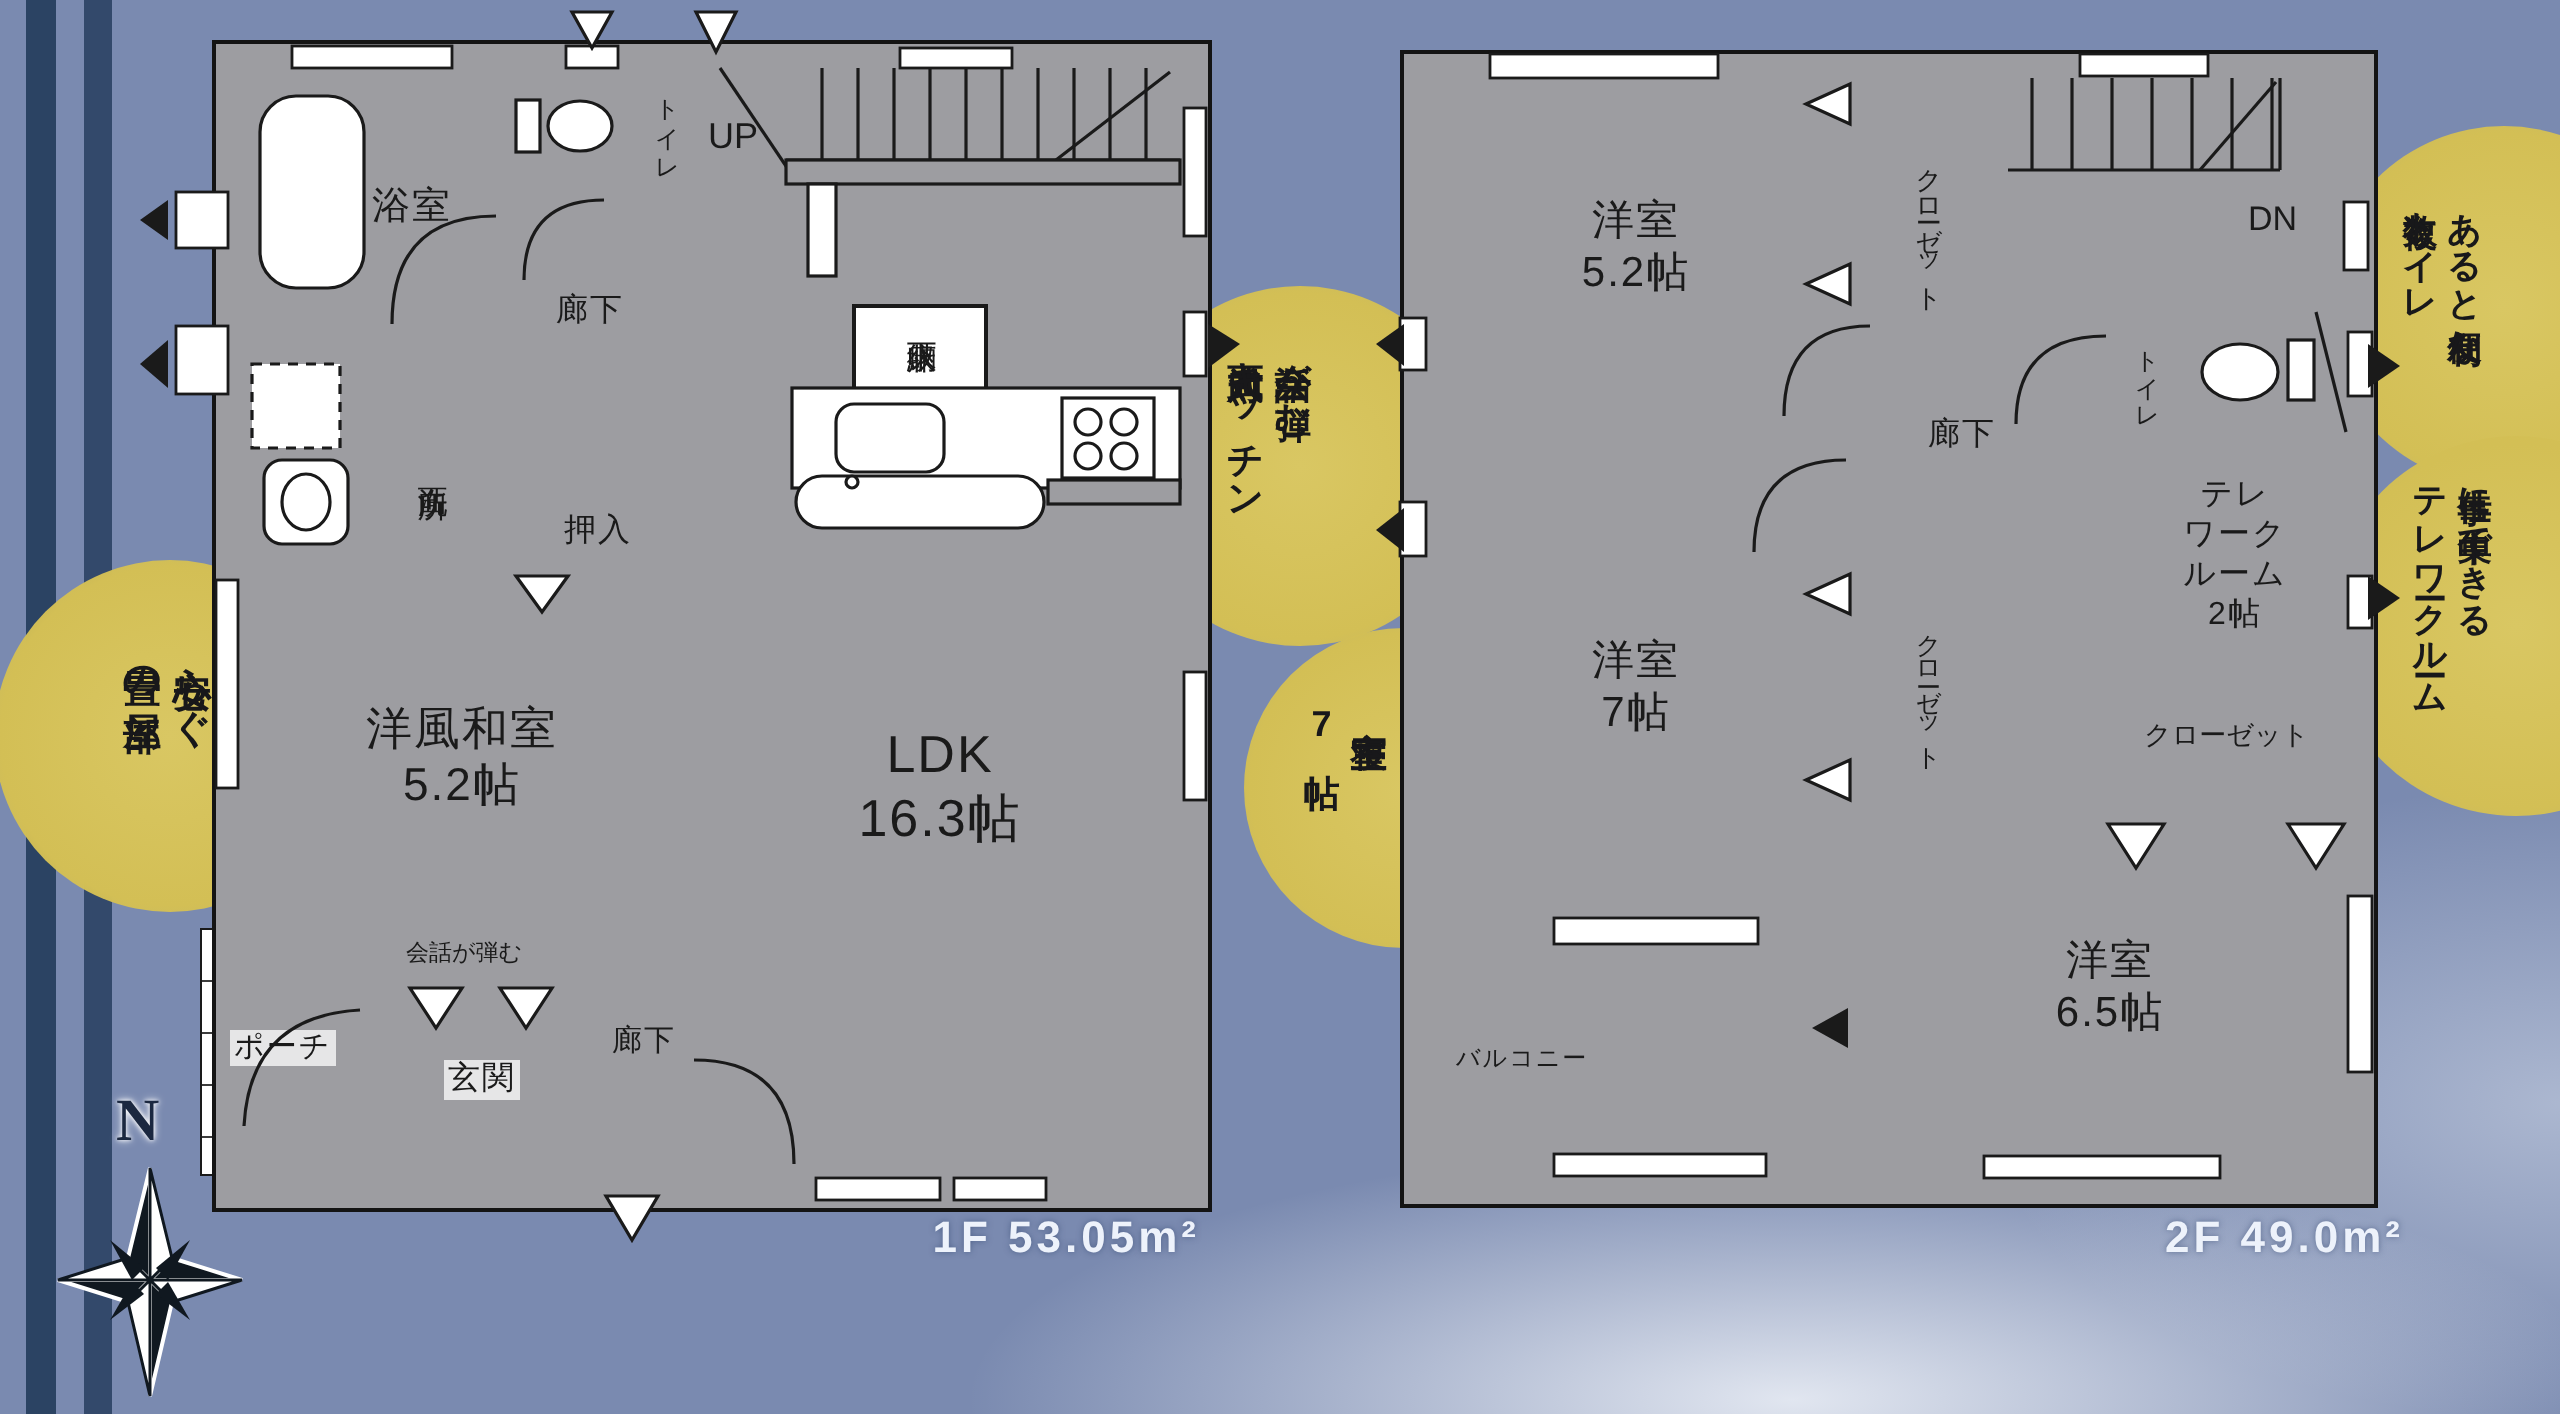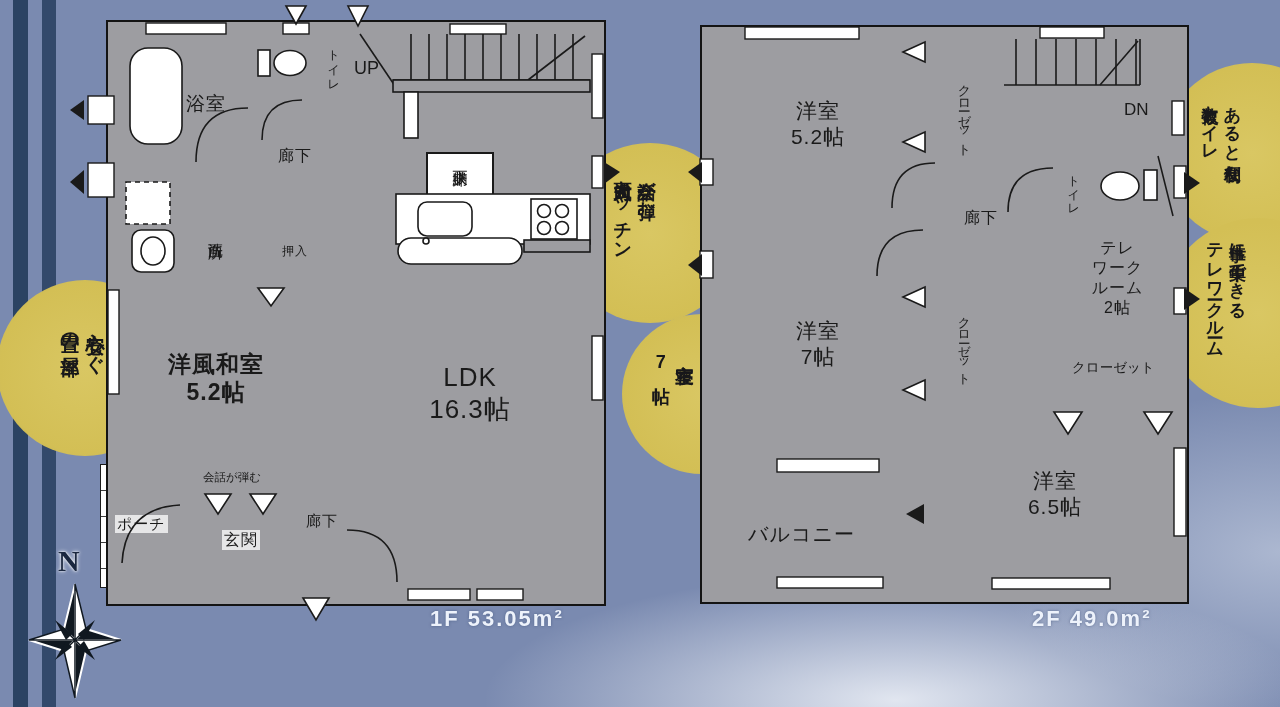--- a/index.html
+++ b/index.html
@@ -41,21 +41,21 @@
   .tile30{background:
       repeating-linear-gradient(to right, transparent 0 29px, #3c3c3c 29px 30px),
       repeating-linear-gradient(to bottom, transparent 0 29px, #3c3c3c 29px 30px),#fff;}
   .ring{box-shadow:0 0 0 7px var(--wall), 0 0 0 9px #141414;}
 
   .lbl{position:absolute;color:var(--line);text-align:center;line-height:1.22;
        letter-spacing:1px;white-space:nowrap;z-index:3;font-weight:500;}
   .vtext{writing-mode:vertical-rl;text-orientation:upright;letter-spacing:1px;}
 
   .area-label{position:absolute;z-index:3;color:var(--area_text);font-size:22px;
-      font-weight:bold;letter-spacing:2px;
+      font-weight:bold;letter-spacing:2px;text-align:right;
       text-shadow:0 0 3px rgba(46,66,105,.55);}
 
   
   .callout{position:absolute;border-radius:50%;z-index:1;
       background:radial-gradient(circle, #d9c763 0%, var(--circle) 68%,
                  rgba(211,191,85,.85) 84%, rgba(211,191,85,0) 100%);}
   .callout-text{position:absolute;z-index:1;writing-mode:vertical-rl;
       text-orientation:upright;color:#18181a;font-weight:600;line-height:1.32;}
   .callout-text span{display:block;}
 
@@ -108,25 +108,25 @@
 <div class="lbl vtext" style="left:326px;top:38px;height:50px;font-size:12px">トイレ</div>
 
 <div class="room white" style="left:255px;top:100px;width:90px;height:118px"></div>
 <div class="lbl" style="left:278px;top:146px;font-size:16px">廊下</div>
 
 <div class="room blue" style="left:118px;top:180px;width:125px;height:100px"></div>
 <div class="lbl vtext" style="left:206px;top:190px;height:84px;font-size:15px">洗面所</div>
 <div class="lbl" style="left:138px;top:192px;font-size:15px">洗</div>
 
 <div class="room yellow" style="left:255px;top:226px;width:90px;height:57px"></div>
-<div class="lbl" style="left:282px;top:244px;font-size:12px">押入</div>
+<div class="lbl" style="left:282px;top:256px;font-size:16px">押入</div>
 
 <div class="room tatami" style="left:118px;top:288px;width:202px;height:174px"></div>
 <div class="room white" style="left:320px;top:288px;width:24px;height:174px;border-left:2px dashed #333"></div>
-<div class="lbl" style="left:136px;top:350px;width:160px;font-size:23px;font-weight:700;white-space:normal">
+<div class="lbl" style="left:151px;top:350px;width:160px;font-size:23px;font-weight:400;white-space:normal">
   <span>洋風和室</span><br>
   <span>5.2帖</span>
 </div>
 
 <div class="room pink" style="left:358px;top:32px;width:232px;height:558px"></div>
 <div class="lbl" style="left:354px;top:58px;font-size:18px;letter-spacing:0">UP</div>
 <div class="lbl" style="left:398px;top:362px;width:144px;font-size:26px;white-space:normal">
   <span>LDK</span><br>
   <span>16.3帖</span>
 </div>
@@ -182,21 +182,21 @@
 <div class="room pink" style="left:712px;top:226px;width:213px;height:242px"></div>
 <div class="lbl" style="left:770px;top:318px;width:96px;font-size:21px;white-space:normal">
   <span>洋室</span><br>
   <span>7帖</span>
 </div>
 
 <div class="room yellow ring" style="left:936px;top:284px;width:58px;height:118px"></div>
 <div class="lbl vtext" style="left:956px;top:290px;height:108px;font-size:12.5px;letter-spacing:0">クローゼット</div>
 
 <div class="room white" style="left:712px;top:478px;width:213px;height:108px"></div>
-<div class="lbl" style="left:748px;top:522px;font-size:20px">バルコニー</div>
+<div class="lbl" style="left:728px;top:522px;font-size:12px">バルコニー</div>
 
 <div class="room pink" style="left:940px;top:400px;width:235px;height:186px"></div>
 <div class="lbl" style="left:1000px;top:468px;width:110px;font-size:21px;white-space:normal">
   <span>洋室</span><br>
   <span>6.5帖</span>
 </div>
 
 <div class="area-label" style="left:1032px;top:606px;width:170px">2F 49.0m²</div>
 
 <svg id="overlay" width="1280" height="707">

